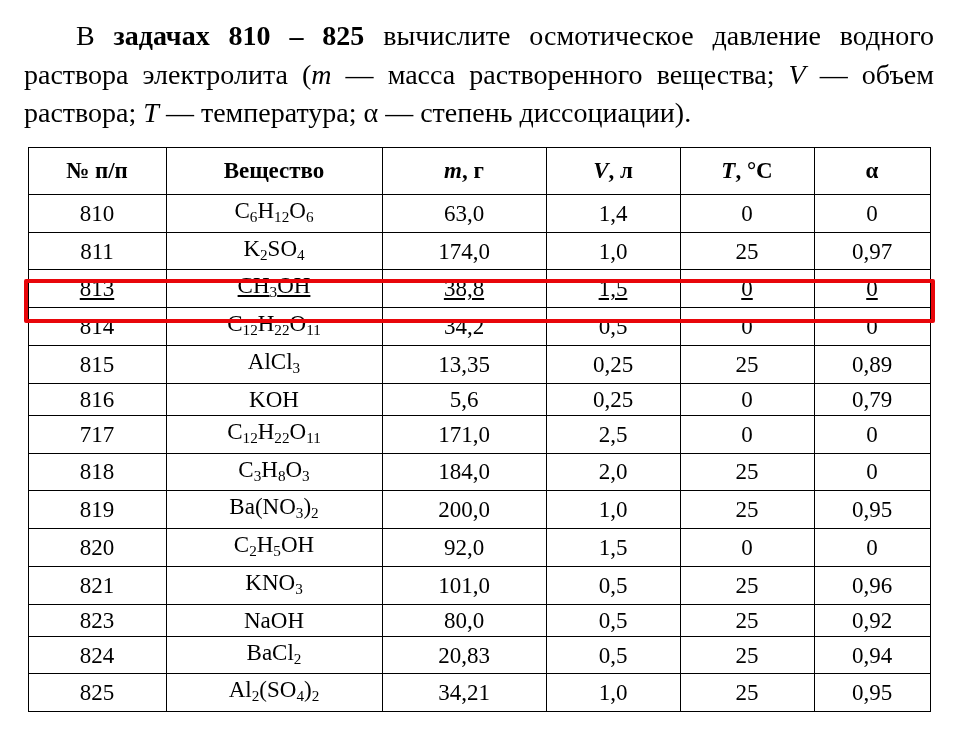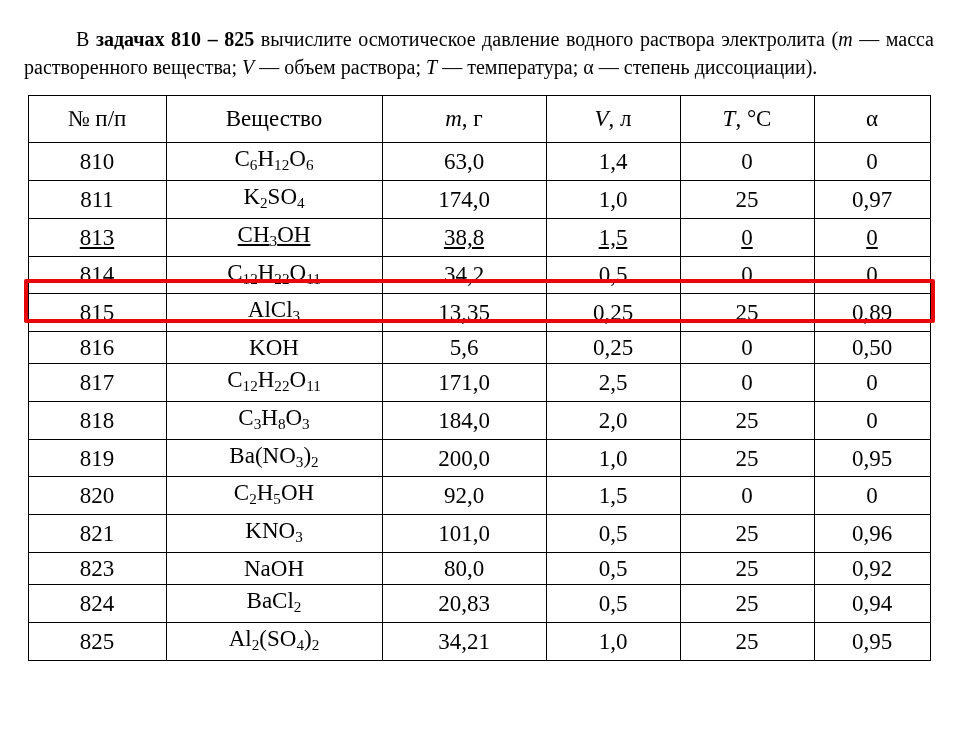--- a/index.html
+++ b/index.html
@@ -15,25 +15,25 @@
     position: relative;
     overflow: hidden;
   }
   .page {
     padding: 14px 18px 0 18px;
     box-sizing: border-box;
     width: 958px;
   }
   
   .intro {
-    font-size: 20px;
+    font-size: 28px;
     line-height: 1.38;
     text-align: justify;
     text-justify: inter-word;
-    margin: 12px 6px 14px 6px;
+    margin: 3px 6px 14px 6px;
   }
   .intro .indent { display: inline-block; width: 52px; }
   .intro b { font-weight: bold; }
   .intro i { font-style: italic; }
   
   table.data {
     border-collapse: collapse;
     width: 902px;
     margin: 0 auto;
     table-layout: fixed;
@@ -43,21 +43,21 @@
     text-align: center;
     font-size: 23px;
     padding: 0;
     height: 31px;
     line-height: 31px;
     white-space: nowrap;
   }
   table.data thead th {
     height: 46px;
     line-height: 46px;
-    font-weight: normal;
+    font-weight: bold;
   }
   table.data th i, table.data td i { font-style: italic; }
   sub { font-size: 0.66em; vertical-align: -0.25em; }
   col.c0 { width: 138px; }
   col.c1 { width: 216px; }
   col.c2 { width: 164px; }
   col.c3 { width: 134px; }
   col.c4 { width: 134px; }
   col.c5 { width: 116px; }
   
@@ -143,24 +143,24 @@
           <td>0,25</td>
           <td>25</td>
           <td>0,89</td>
         </tr>
         <tr>
           <td>816</td>
           <td>KOH</td>
           <td>5,6</td>
           <td>0,25</td>
           <td>0</td>
-          <td>0,50</td>
-        </tr>
-        <tr>
-          <td>817</td>
+          <td>0,79</td>
+        </tr>
+        <tr>
+          <td>717</td>
           <td>C<sub>12</sub>H<sub>22</sub>O<sub>11</sub></td>
           <td>171,0</td>
           <td>2,5</td>
           <td>0</td>
           <td>0</td>
         </tr>
         <tr>
           <td>818</td>
           <td>C<sub>3</sub>H<sub>8</sub>O<sub>3</sub></td>
           <td>184,0</td>

